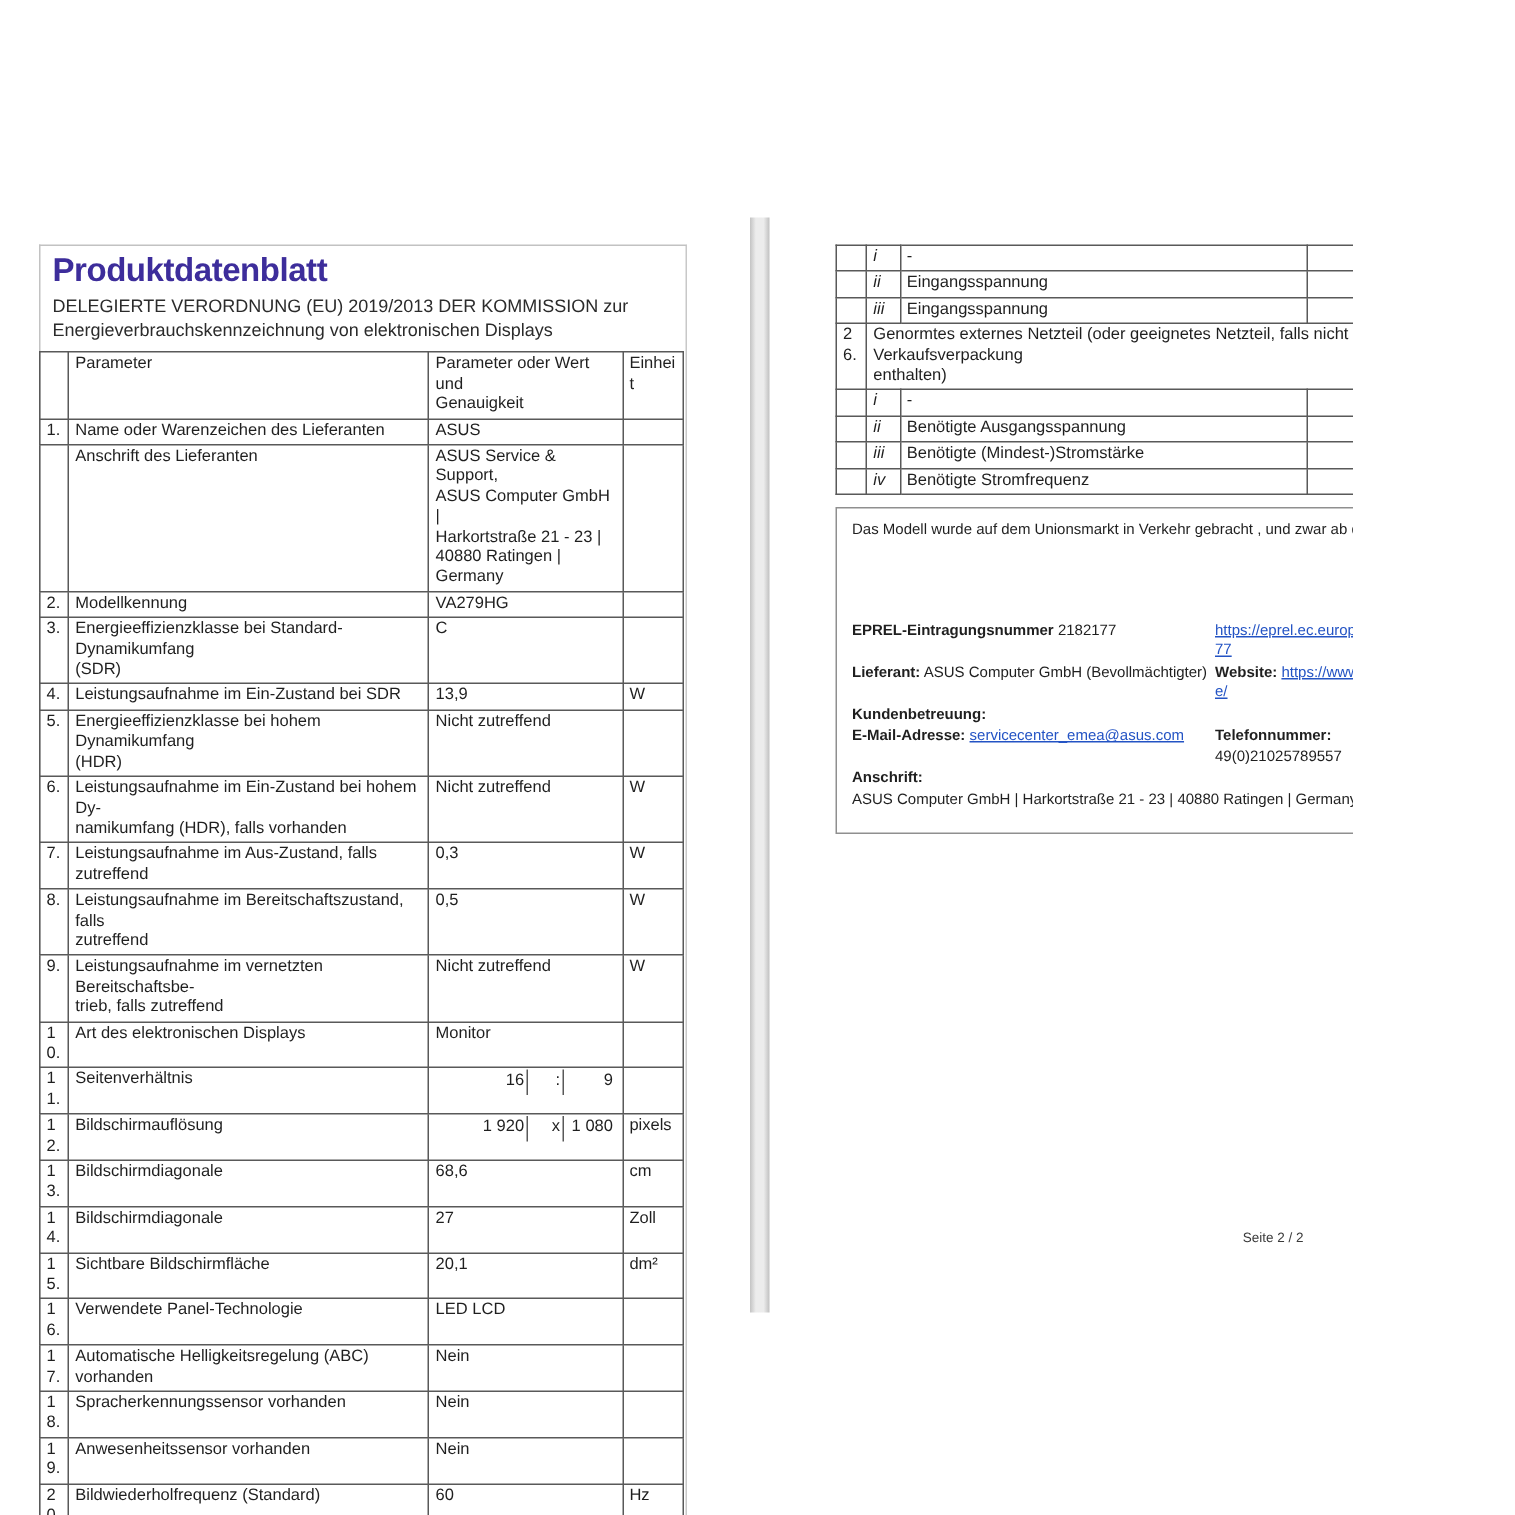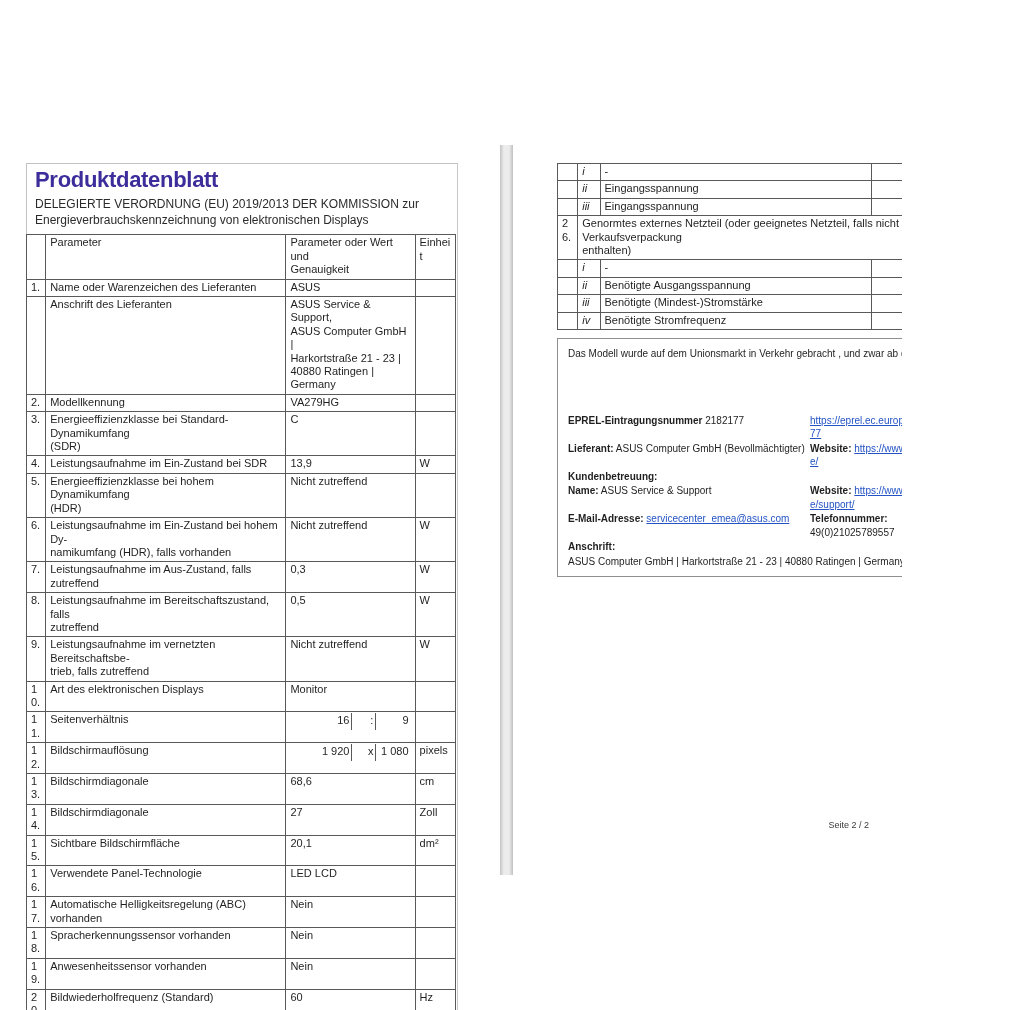--- a/index.html
+++ b/index.html
@@ -338,30 +338,20 @@
         </div>
       </div>
 
       <div class="info-row">
         <div class="cell">
           <span class="lbl">Kundenbetreuung:</span>
         </div>
         <div class="cell"></div>
       </div>
 
-      <div class="info-row">
-        <div class="cell">
-          <span class="lbl">Name:</span>
-          <span>ASUS Service &amp; Support</span>
-        </div>
-        <div class="cell">
-          <span class="lbl">Website:</span>
-          <span class="link">https://www.asus.com/de/support/</span>
-        </div>
-      </div>
 
       <div class="info-row">
         <div class="cell">
           <span class="lbl">E-Mail-Adresse:</span>
           <span class="link">servicecenter_emea@asus.com</span>
         </div>
         <div class="cell">
           <span class="lbl">Telefonnummer:</span>
           <span>49(0)21025789557</span>
         </div>

